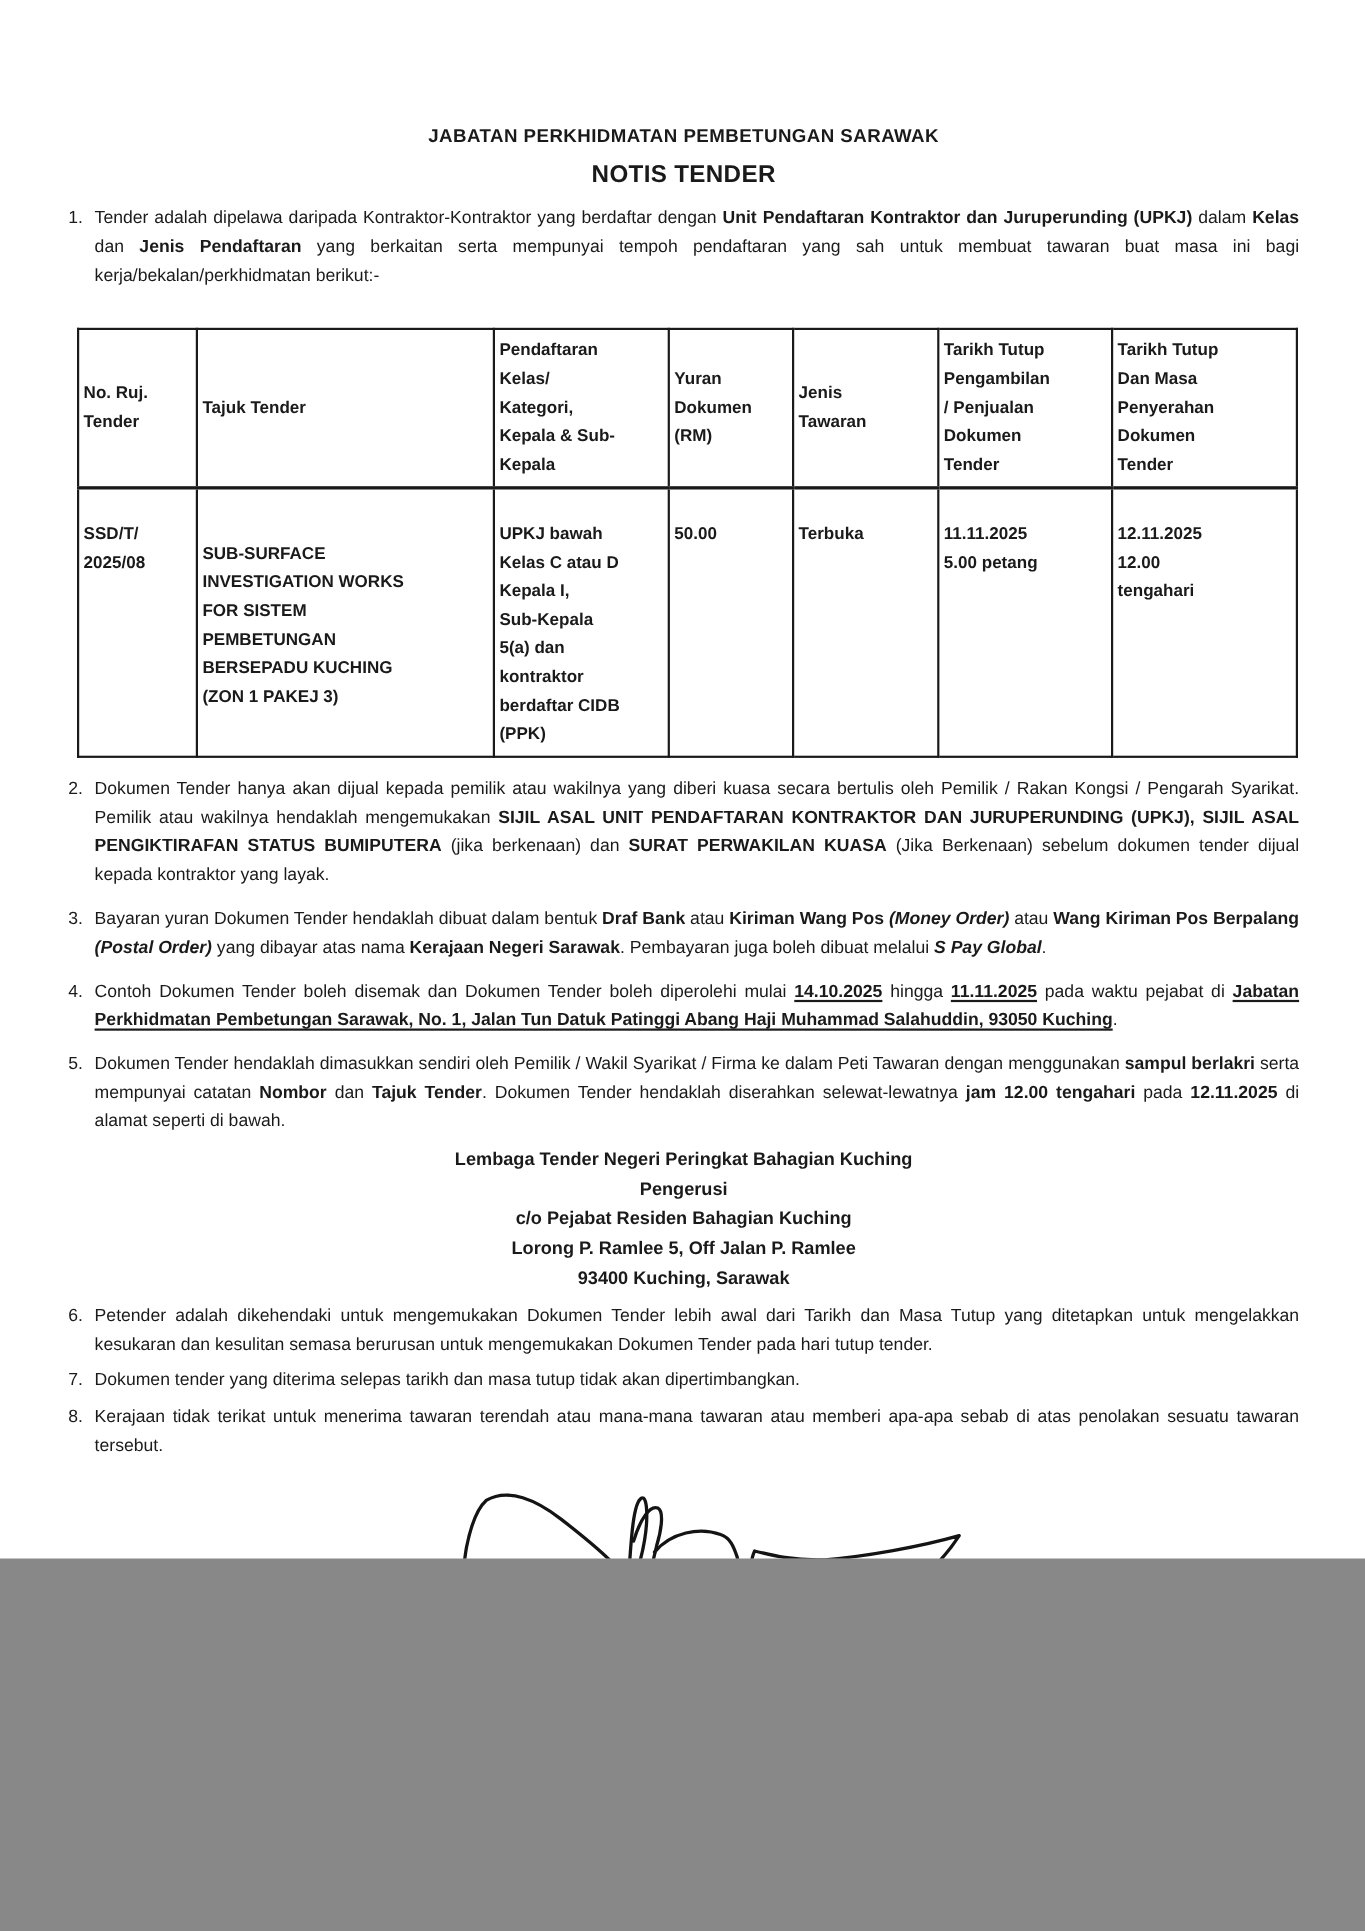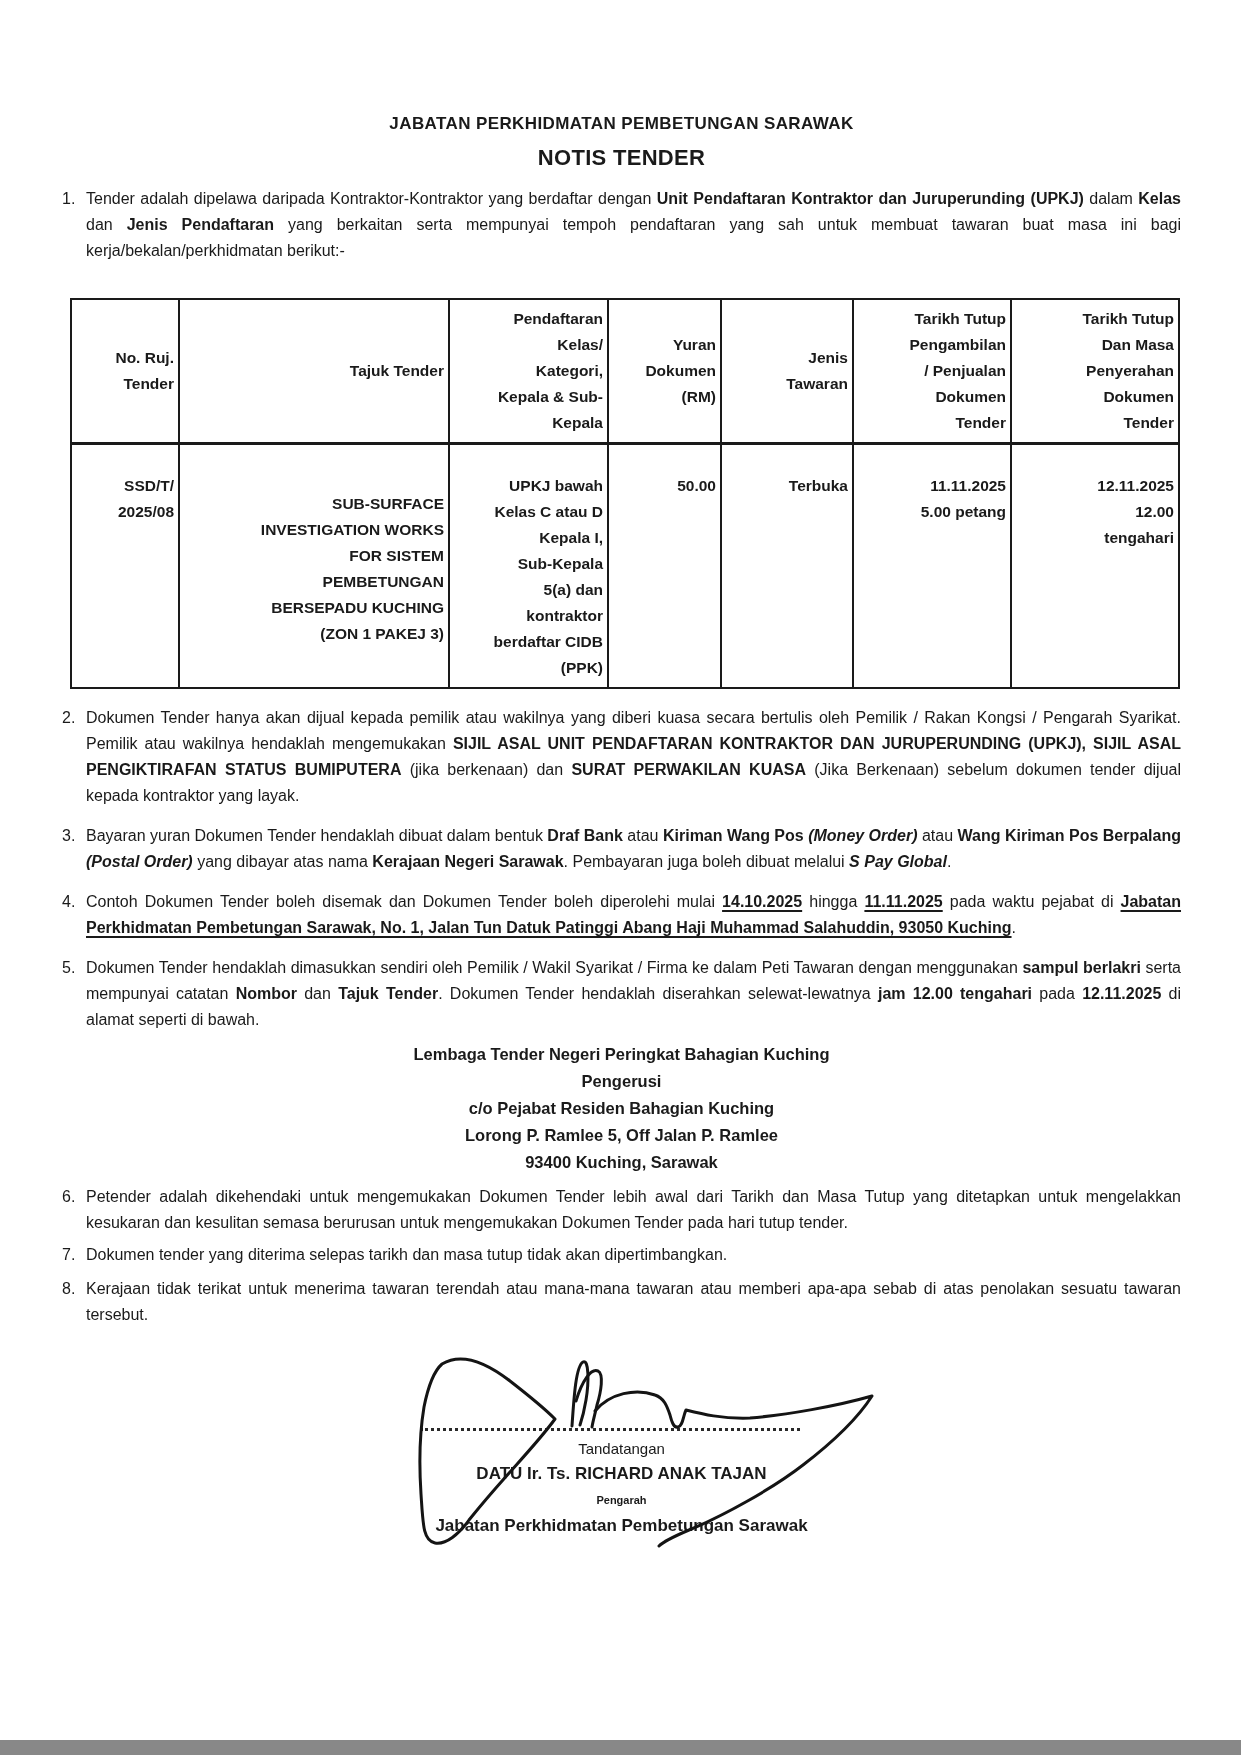--- a/index.html
+++ b/index.html
@@ -1,18 +1,18 @@
 <!DOCTYPE html>
 <html><head>
 <meta charset="utf-8">
 <style>
   html,body{margin:0;padding:0;background:#888;}
   .page{
     position:relative;
-    width:1241px;height:1740px;
+    width:1241px;height:1417px;
     margin:0 auto;
     background:#ffffff;
     color:#1a1a1a;
     font-family:"Liberation Sans","DejaVu Sans",sans-serif;
     overflow:hidden;
     box-sizing:border-box;
   }
   .content{
     position:relative;
     box-sizing:border-box;
@@ -59,21 +59,21 @@
     border-collapse:collapse;
     margin:34px 0 0 8px;
     width:1108px;
     table-layout:fixed;
     font-size:15.5px;
     font-weight:bold;
     line-height:26px;
   }
   table.tbl th,table.tbl td{
     border:2px solid #1a1a1a;
-    text-align:right;
+    text-align:left;
     padding:6px 4px;
     box-sizing:border-box;
     white-space:pre-line;
   }
   table.tbl th{
     vertical-align:middle;
     height:112px;
     border-bottom-width:3px;
   }
   table.tbl td{

